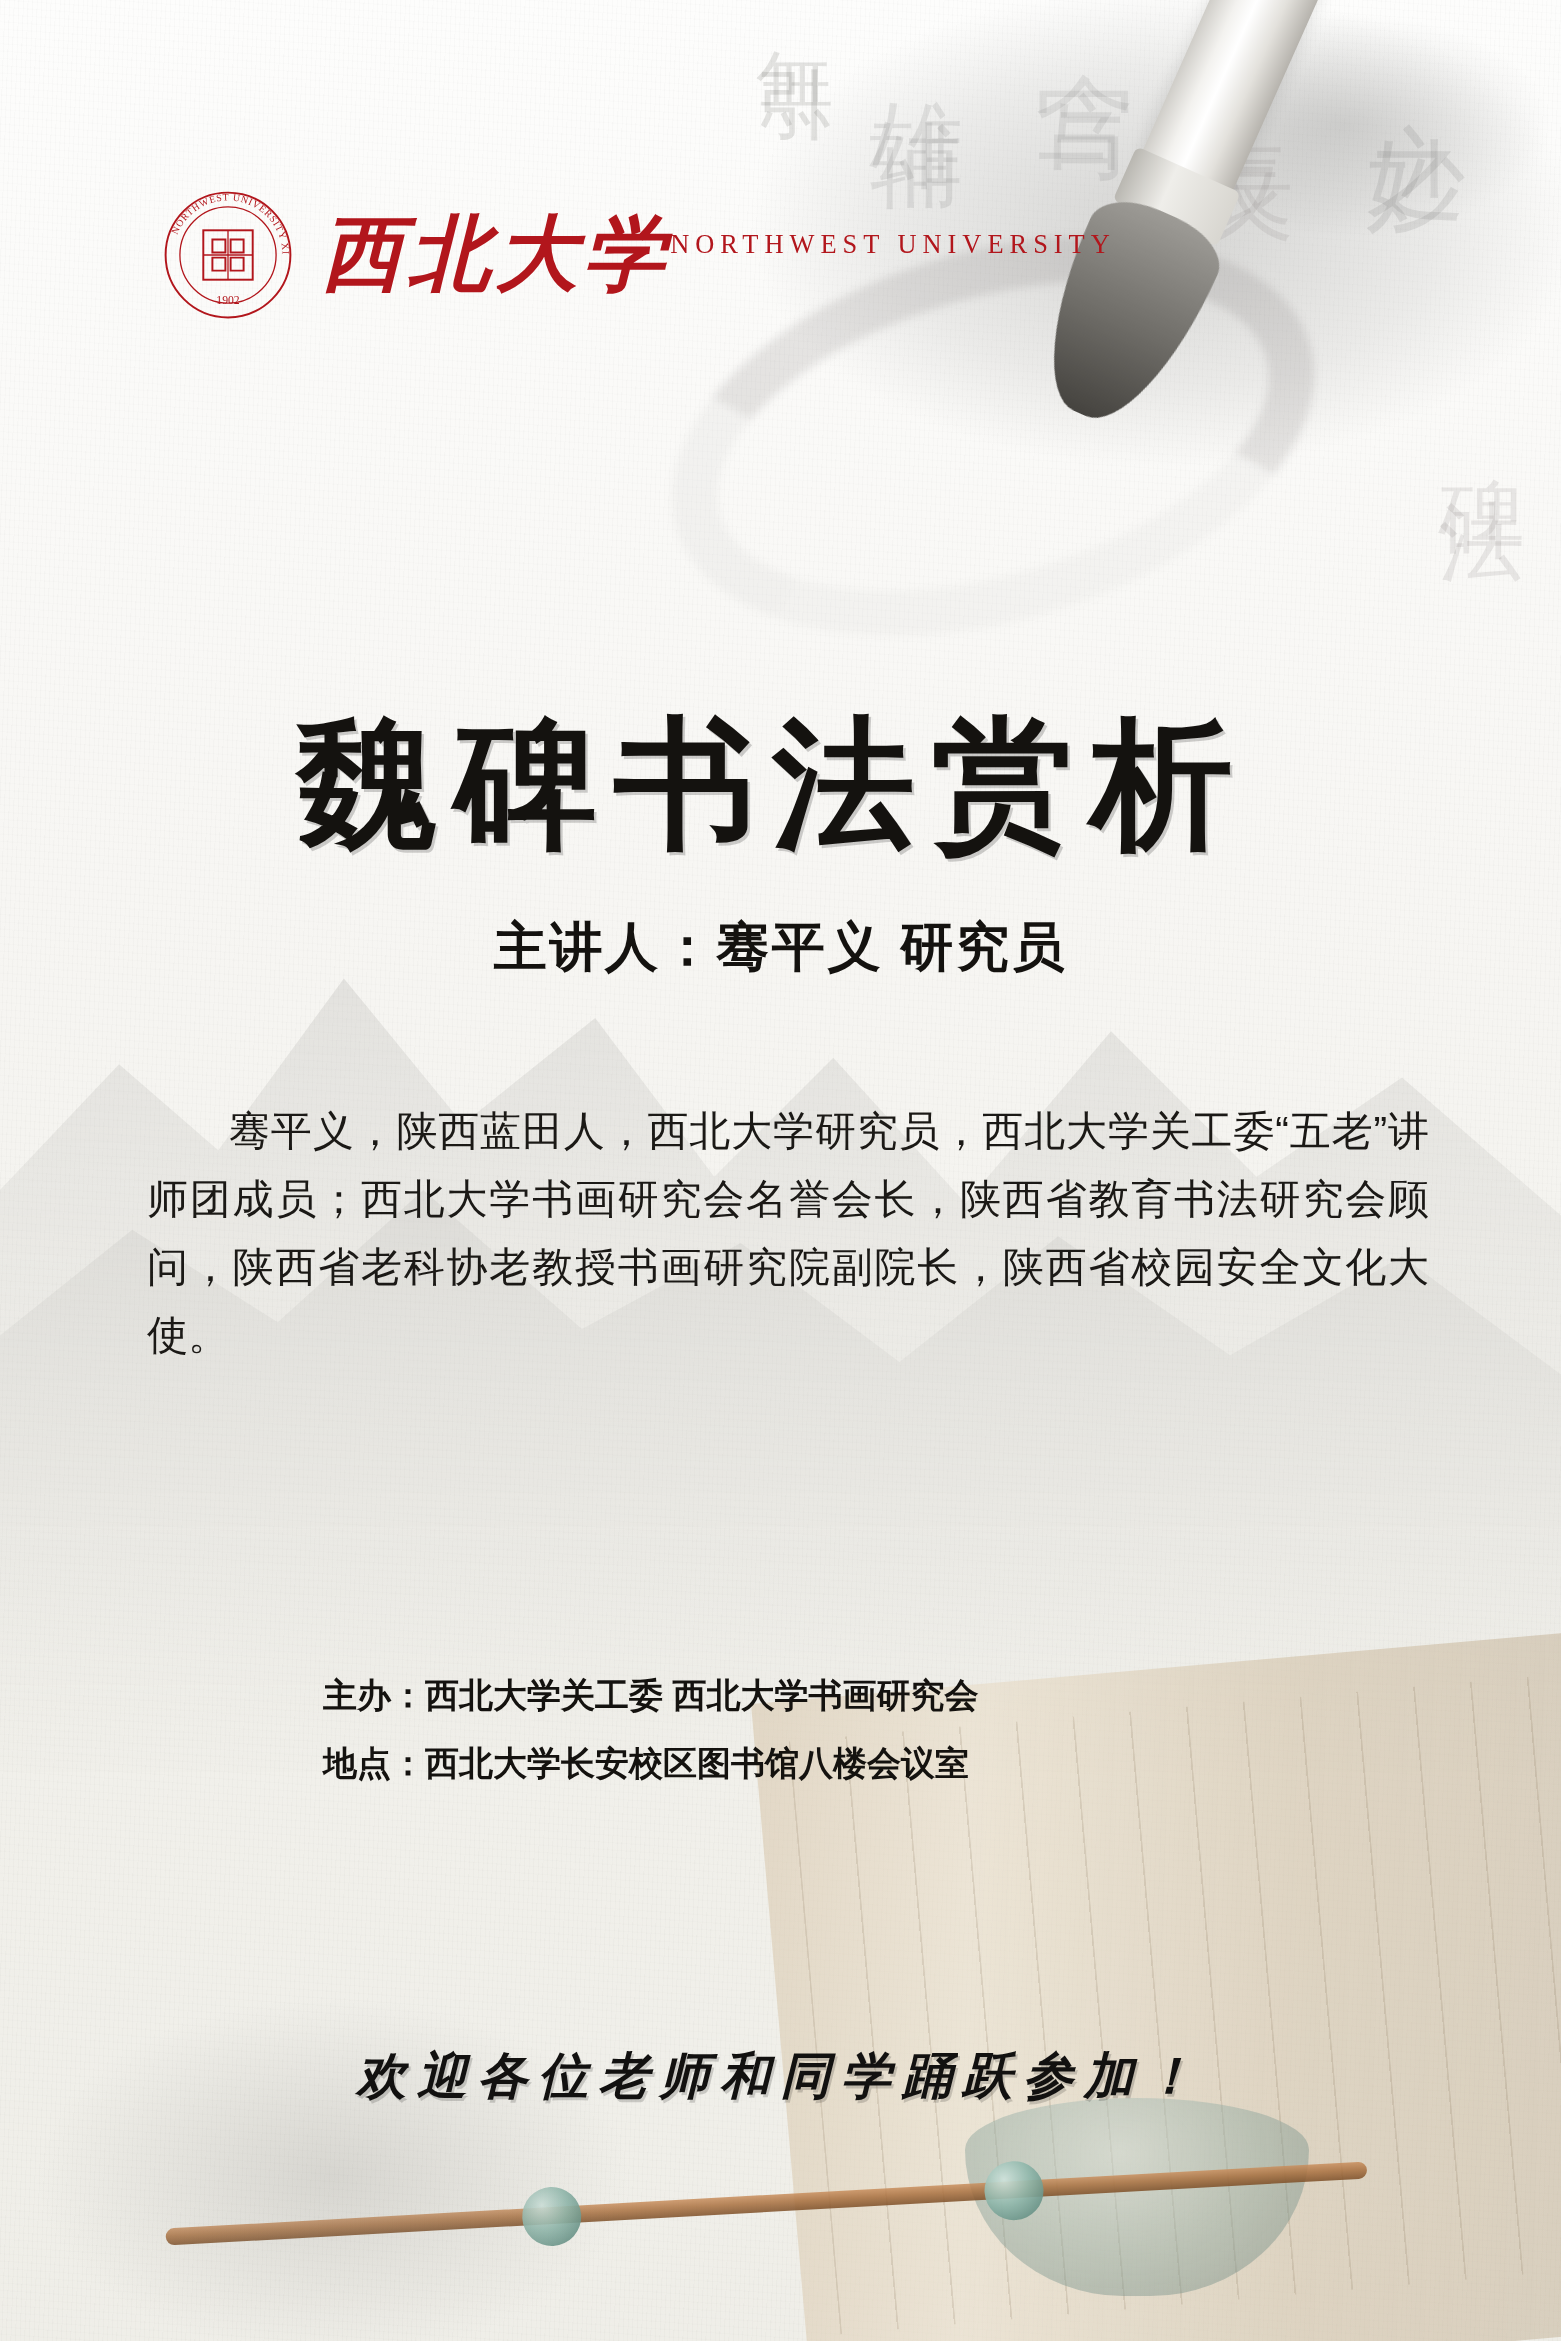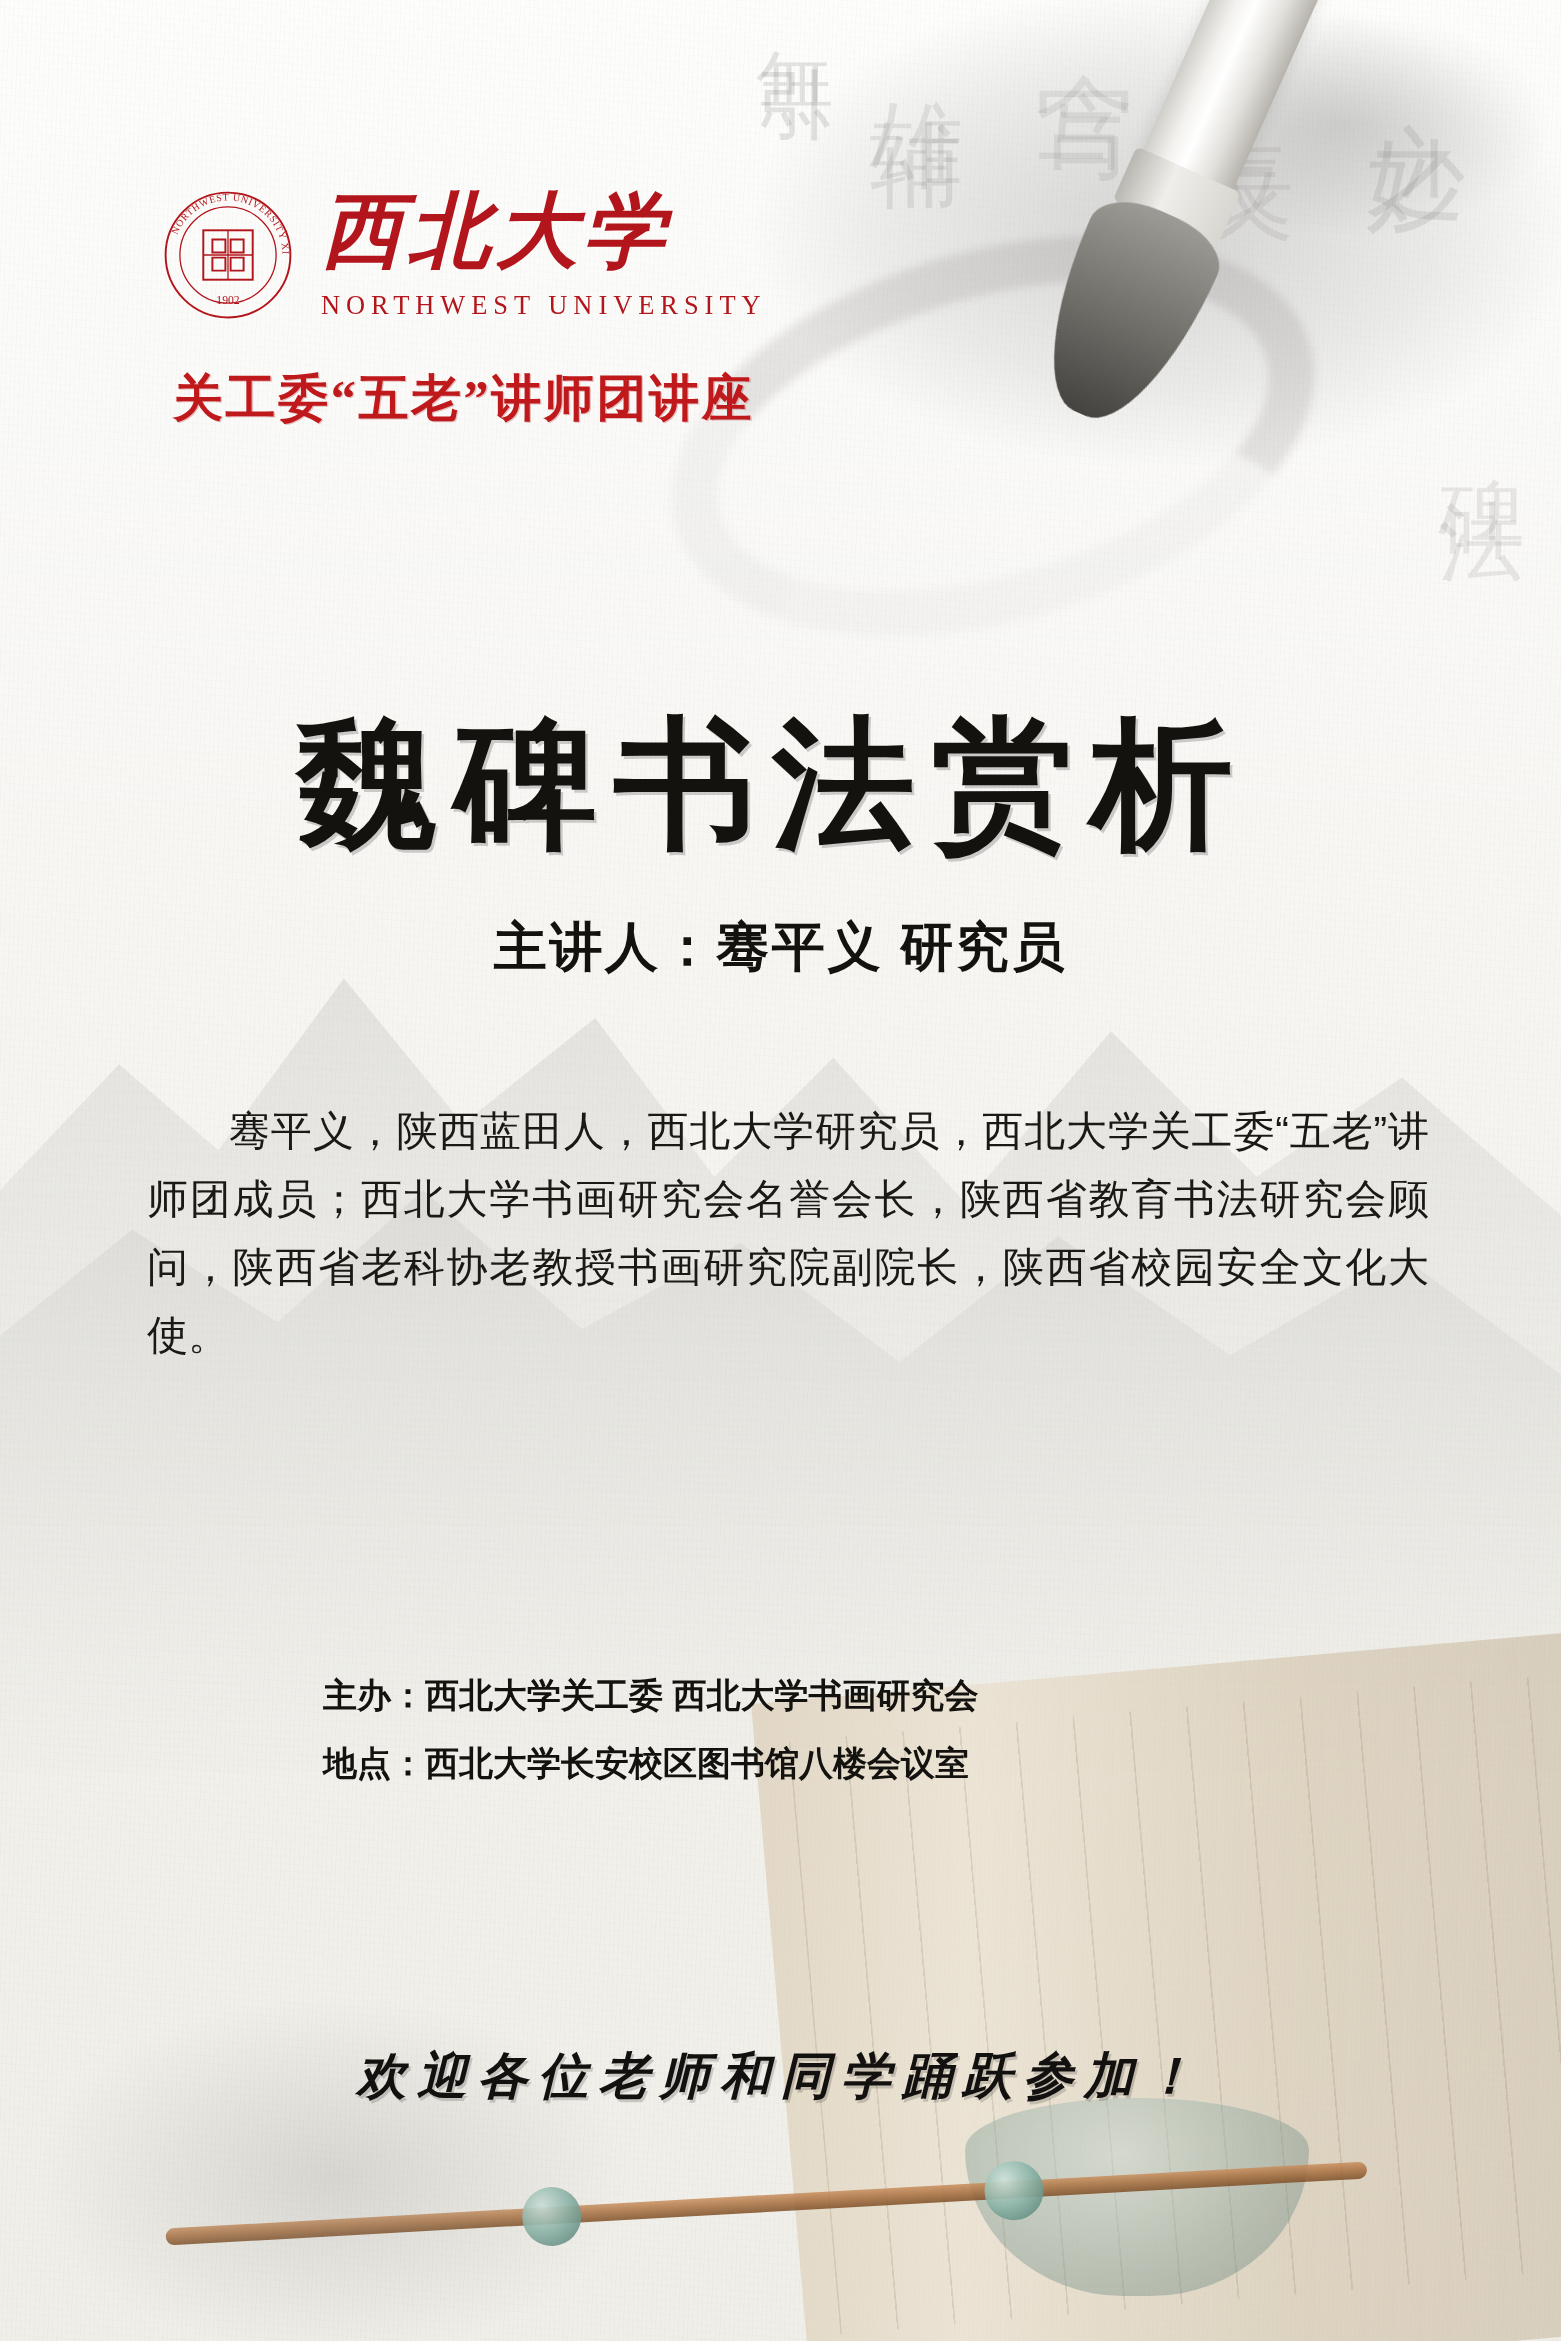--- a/index.html
+++ b/index.html
@@ -216,21 +216,21 @@
   }
   .logo-seal {
     width: 130px;
     height: 130px;
     flex: 0 0 auto;
     position: relative;
   }
   .logo-text-block {
     margin-left: 28px;
     display: flex;
-    flex-direction: column;
+    flex-direction: row;
     justify-content: center;
   }
   .logo-cn {
     font-family: "Liberation Serif", "DejaVu Serif", serif;
     font-weight: bold;
     font-style: italic;
     font-size: 82px;
     line-height: 1.02;
     color: #b2161c;
     letter-spacing: 5.3px;
@@ -393,21 +393,20 @@
           <textPath href="#sealArcTop" startOffset="12%">NORTHWEST UNIVERSITY XI'AN CHINA</textPath>
         </text>
         <text x="100" y="176" text-anchor="middle" font-size="18" fill="#b2161c" font-family="Liberation Serif, serif">1902</text>
       </svg>
       <div class="logo-text-block">
         <div class="logo-cn">西北大学</div>
         <div class="logo-en">NORTHWEST UNIVERSITY</div>
       </div>
     </div>
 
-    <div class="series-title">关工委“五老”讲师团讲座</div>
 
     <h1 class="main-title">魏碑书法赏析</h1>
 
     <div class="speaker-line">主讲人：骞平义  研究员</div>
 
     <div class="bio">骞平义，陕西蓝田人，西北大学研究员，西北大学关工委“五老”讲师团成员；西北大学书画研究会名誉会长，陕西省教育书法研究会顾问，陕西省老科协老教授书画研究院副院长，陕西省校园安全文化大使。</div>
 
     <div class="details">
       <div>主办：西北大学关工委  西北大学书画研究会</div>
       <div>地点：西北大学长安校区图书馆八楼会议室</div>

